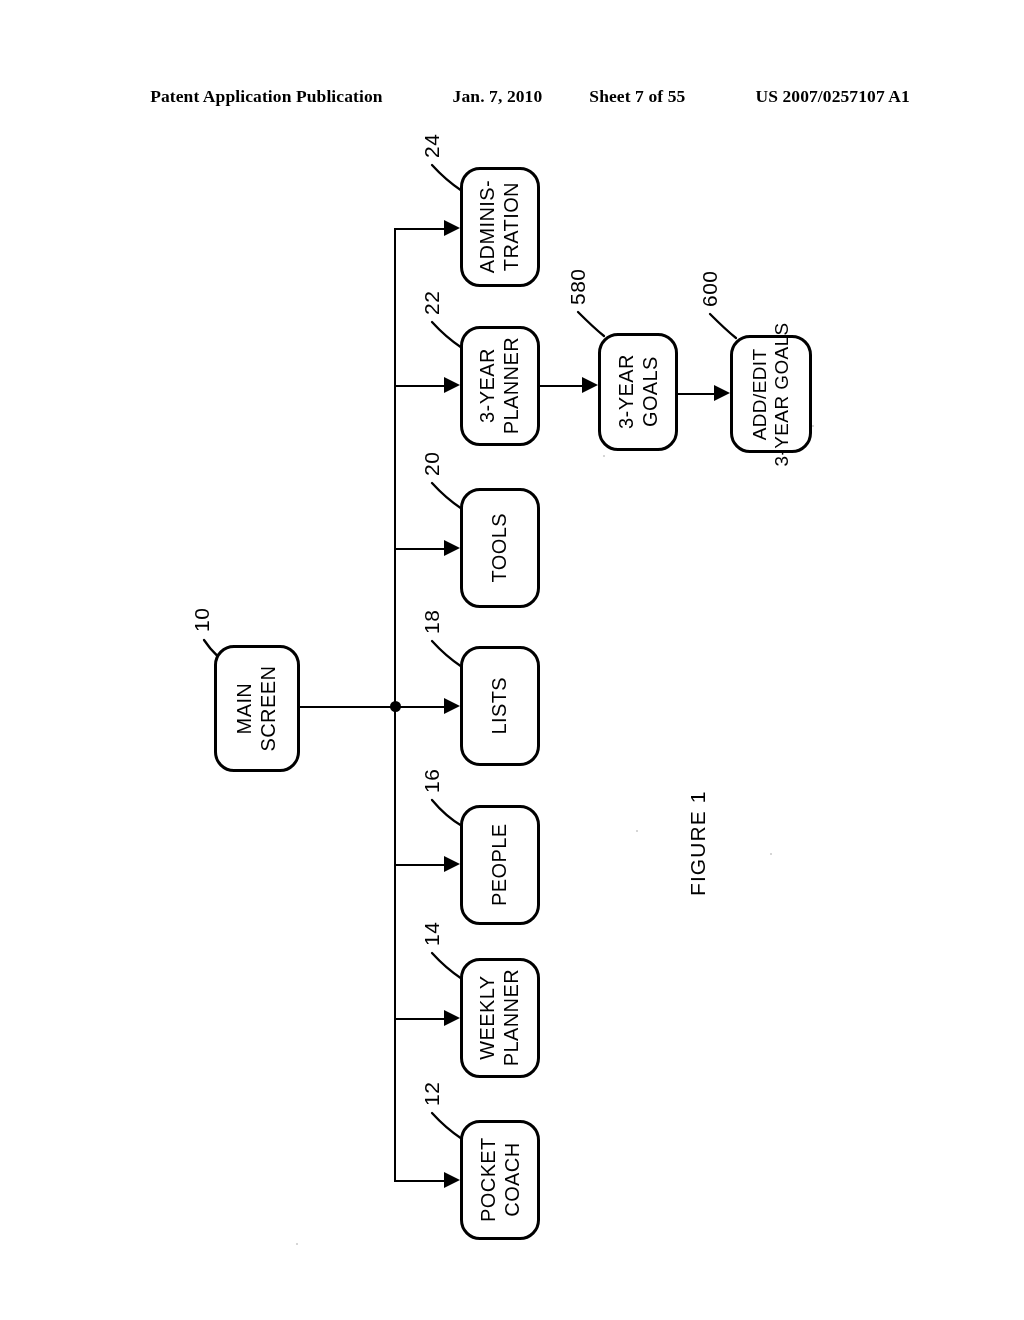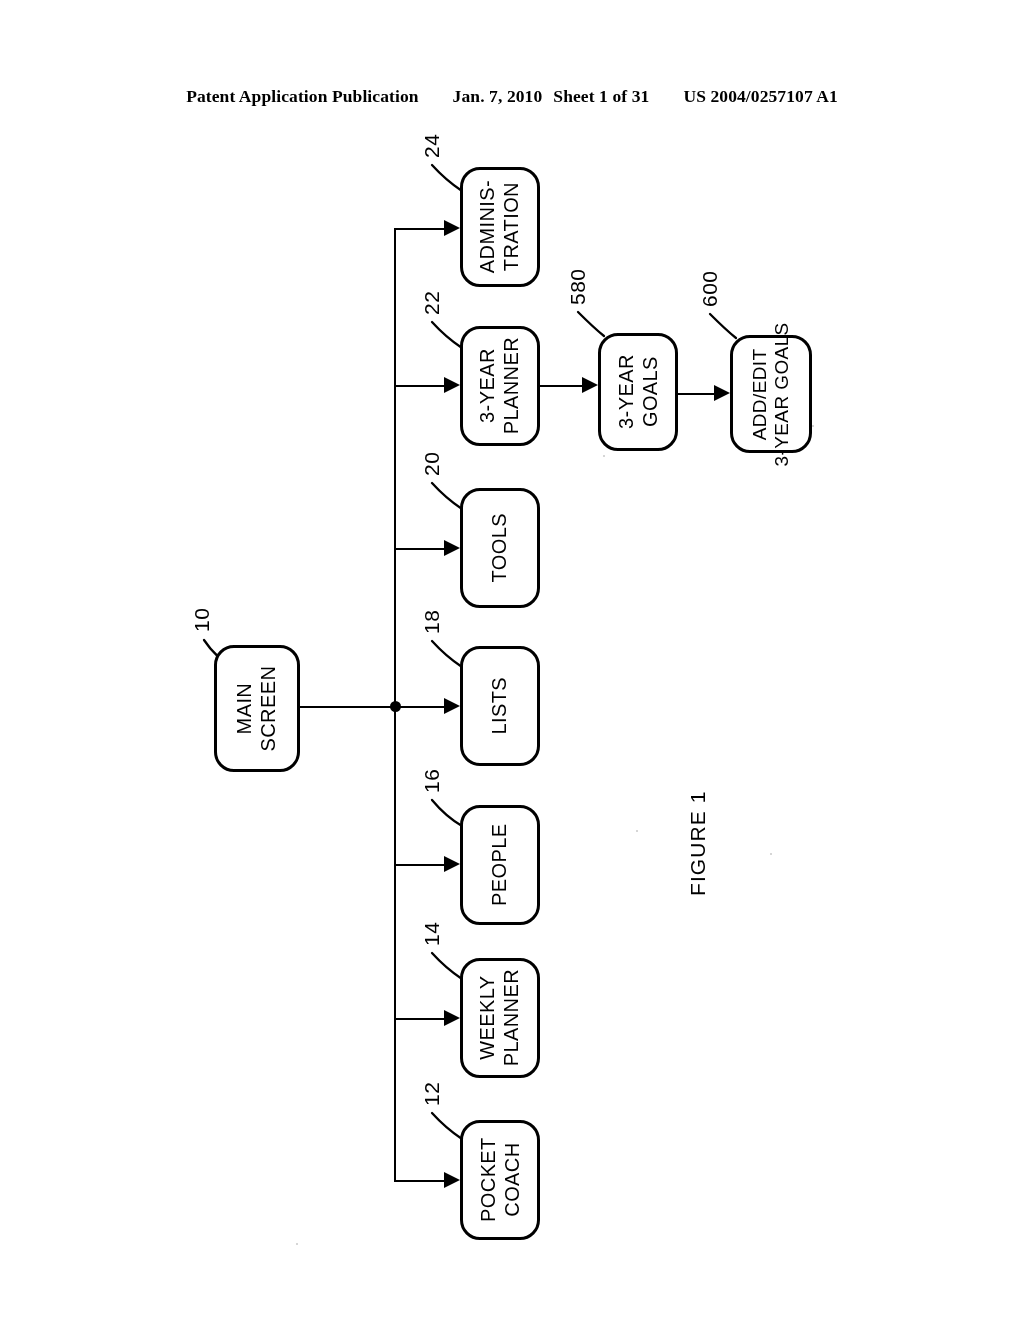--- a/index.html
+++ b/index.html
@@ -23,21 +23,21 @@
     left: 0;
     top: 86px;
     width: 1024px;
     text-align: center;
     font-family: "Liberation Serif", serif;
     font-weight: bold;
     font-size: 17.5px;
     letter-spacing: 0.1px;
     white-space: nowrap;
   }
-  #pub-header .seg { display: inline-block; }
+  #pub-header .seg { display: inline-block; margin-left: 36px; }
   #pub-header .sp-a { display: inline-block; width: 34px; }
   #pub-header .sp-b { display: inline-block; width: 11px; }
   #pub-header .sp-c { display: inline-block; width: 34px; }
 
   
   .node {
     position: absolute;
     box-sizing: border-box;
     border: 3.2px solid #000;
     border-radius: 20px;
@@ -117,21 +117,21 @@
     height: 2px;
     border-radius: 50%;
   }
 </style>
 </head>
 <body>
 
 <div id="page">
 
   <div id="pub-header">
-    <span class="seg">Patent Application Publication</span><span class="sp-a"></span><span class="seg">Jan. 7, 2010</span><span class="sp-b"></span><span class="seg">Sheet 1 of 31</span><span class="sp-c"></span><span class="seg">US 2004/0257107 A1</span>
+    <span class="seg">Patent Application Publication</span><span class="sp-a"></span><span class="seg">Jan. 7, 2010</span><span class="sp-b"></span><span class="seg">Sheet 7 of 55</span><span class="sp-c"></span><span class="seg">US 2007/0257107 A1</span>
   </div>
 
   <div class="ln h" style="left:300px; top:706px; width:96px;"></div>
 
   <div class="ln v" style="left:394px; top:228px; height:954px;"></div>
 
   <div class="dot" style="left:390px; top:701px;"></div>
 
   <div class="ln h" style="left:394px; top:228px; width:62px;"></div>
   <div class="ln h" style="left:394px; top:385px; width:62px;"></div>

